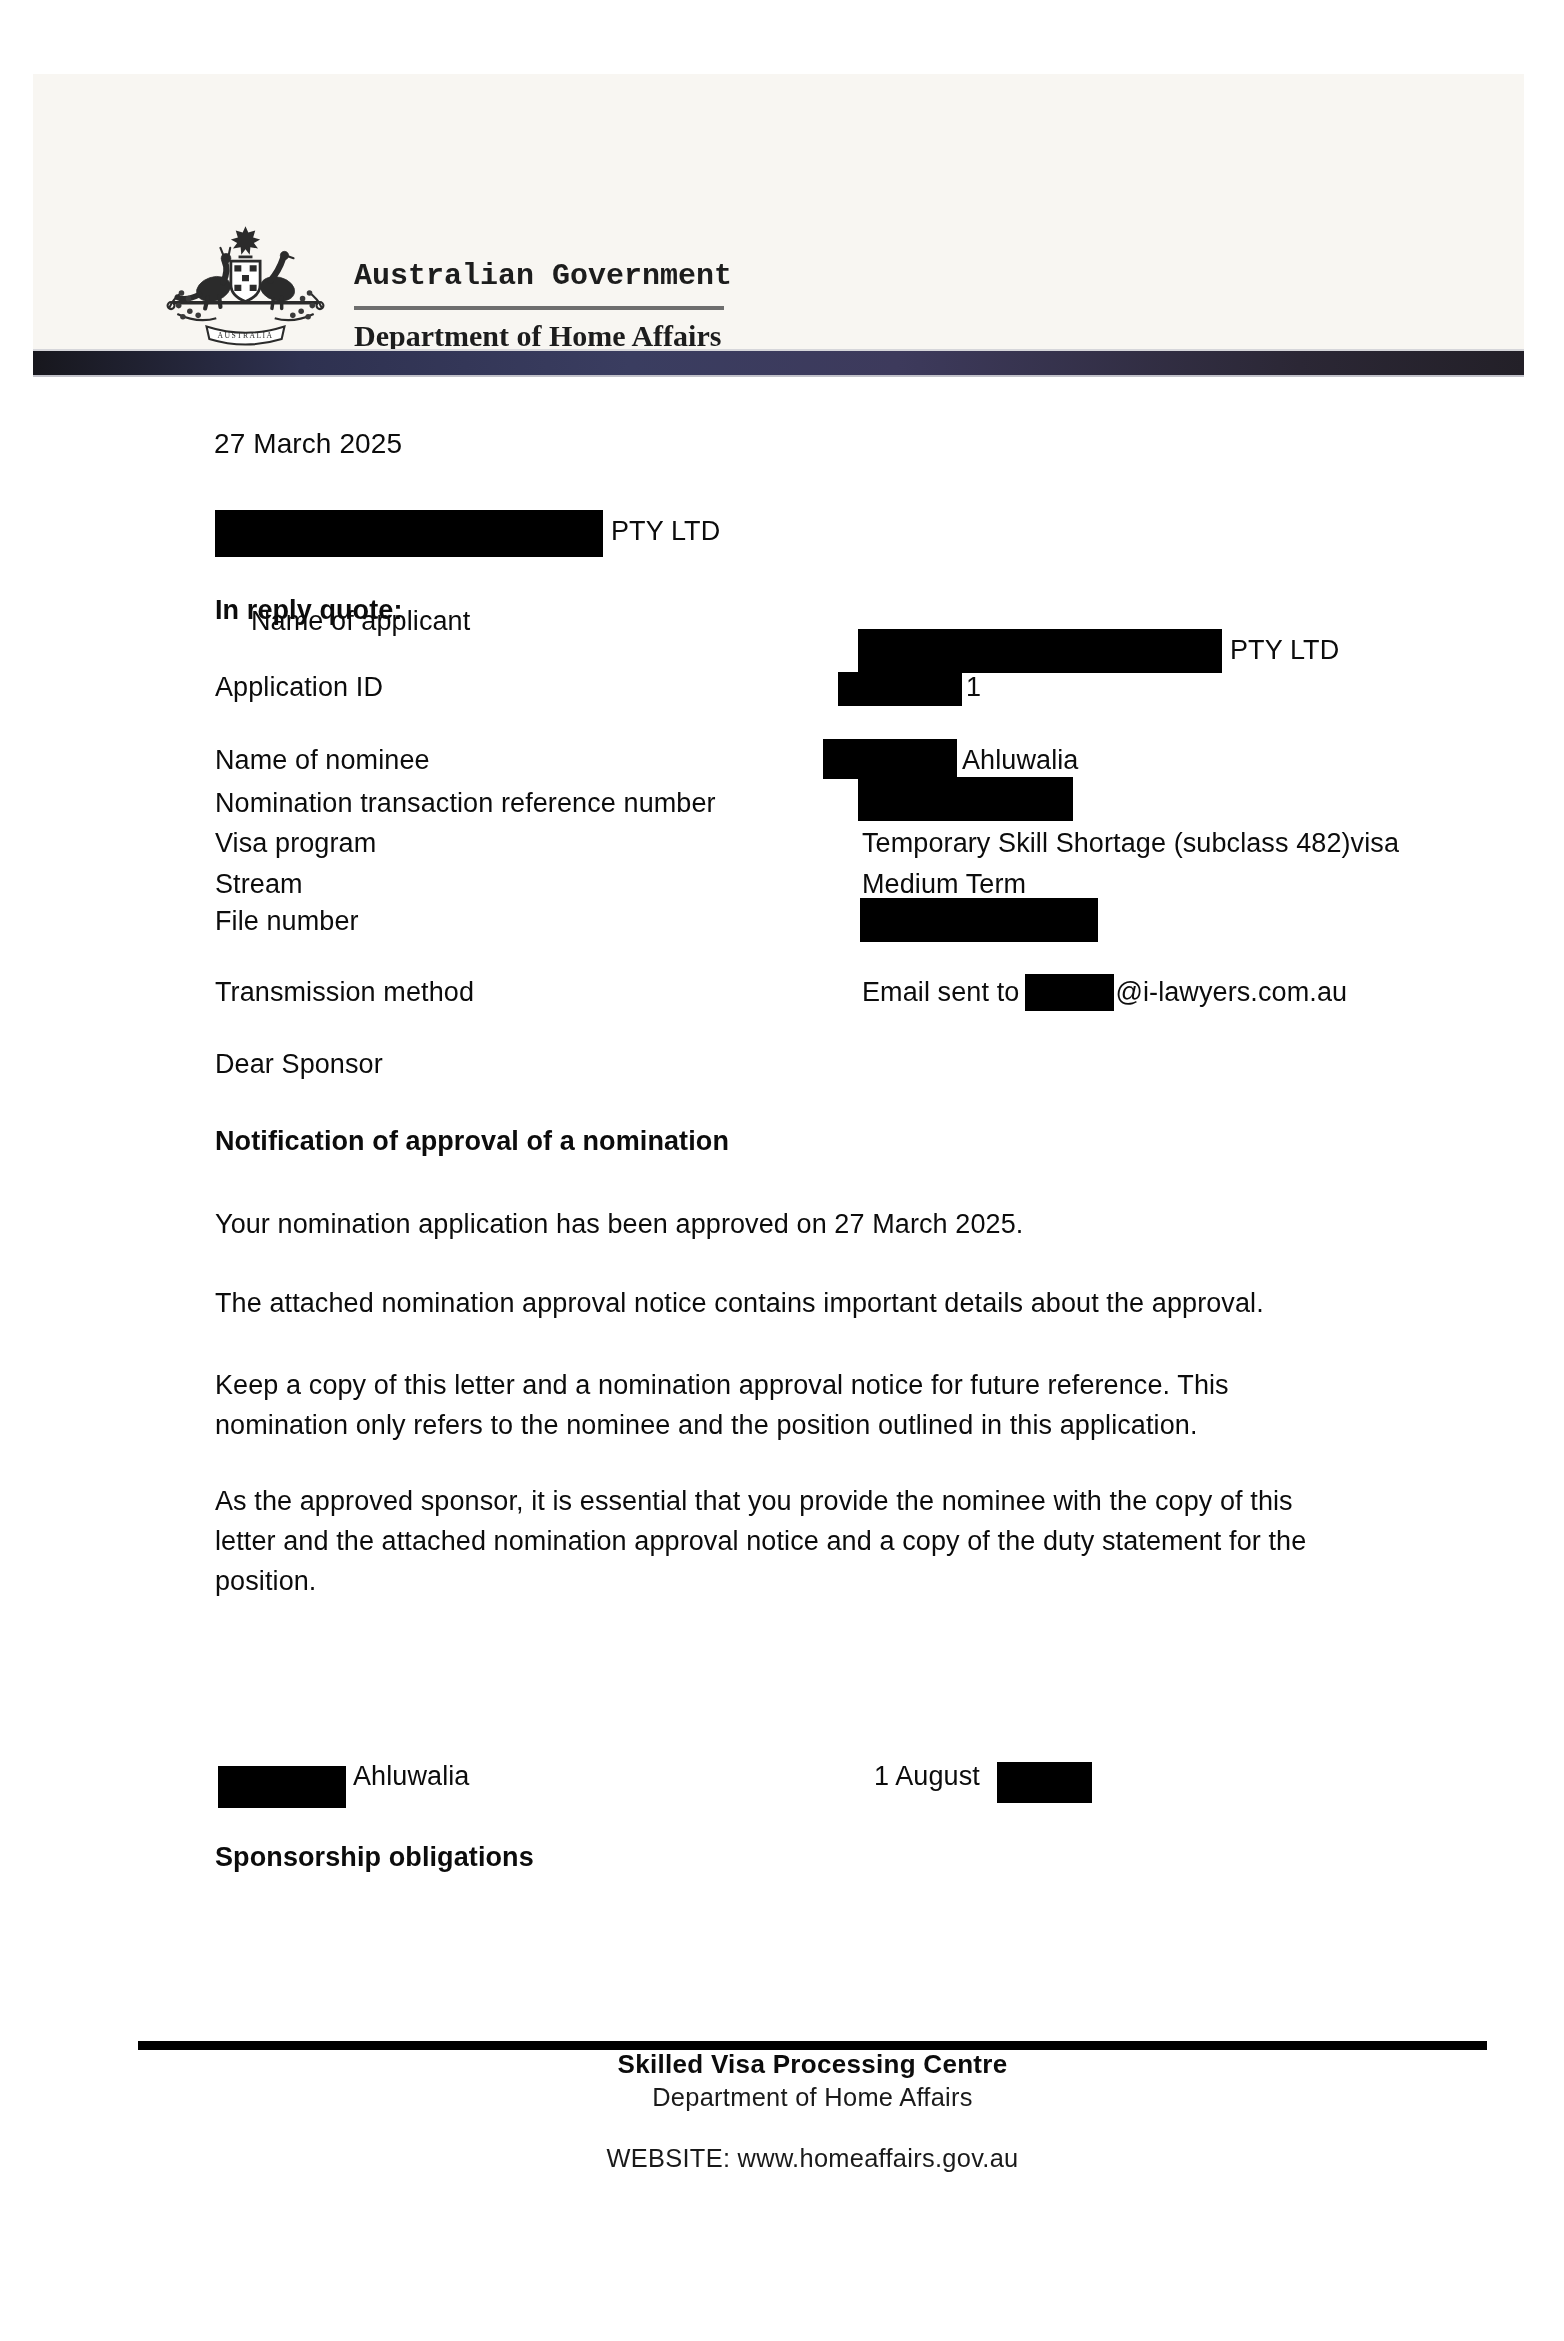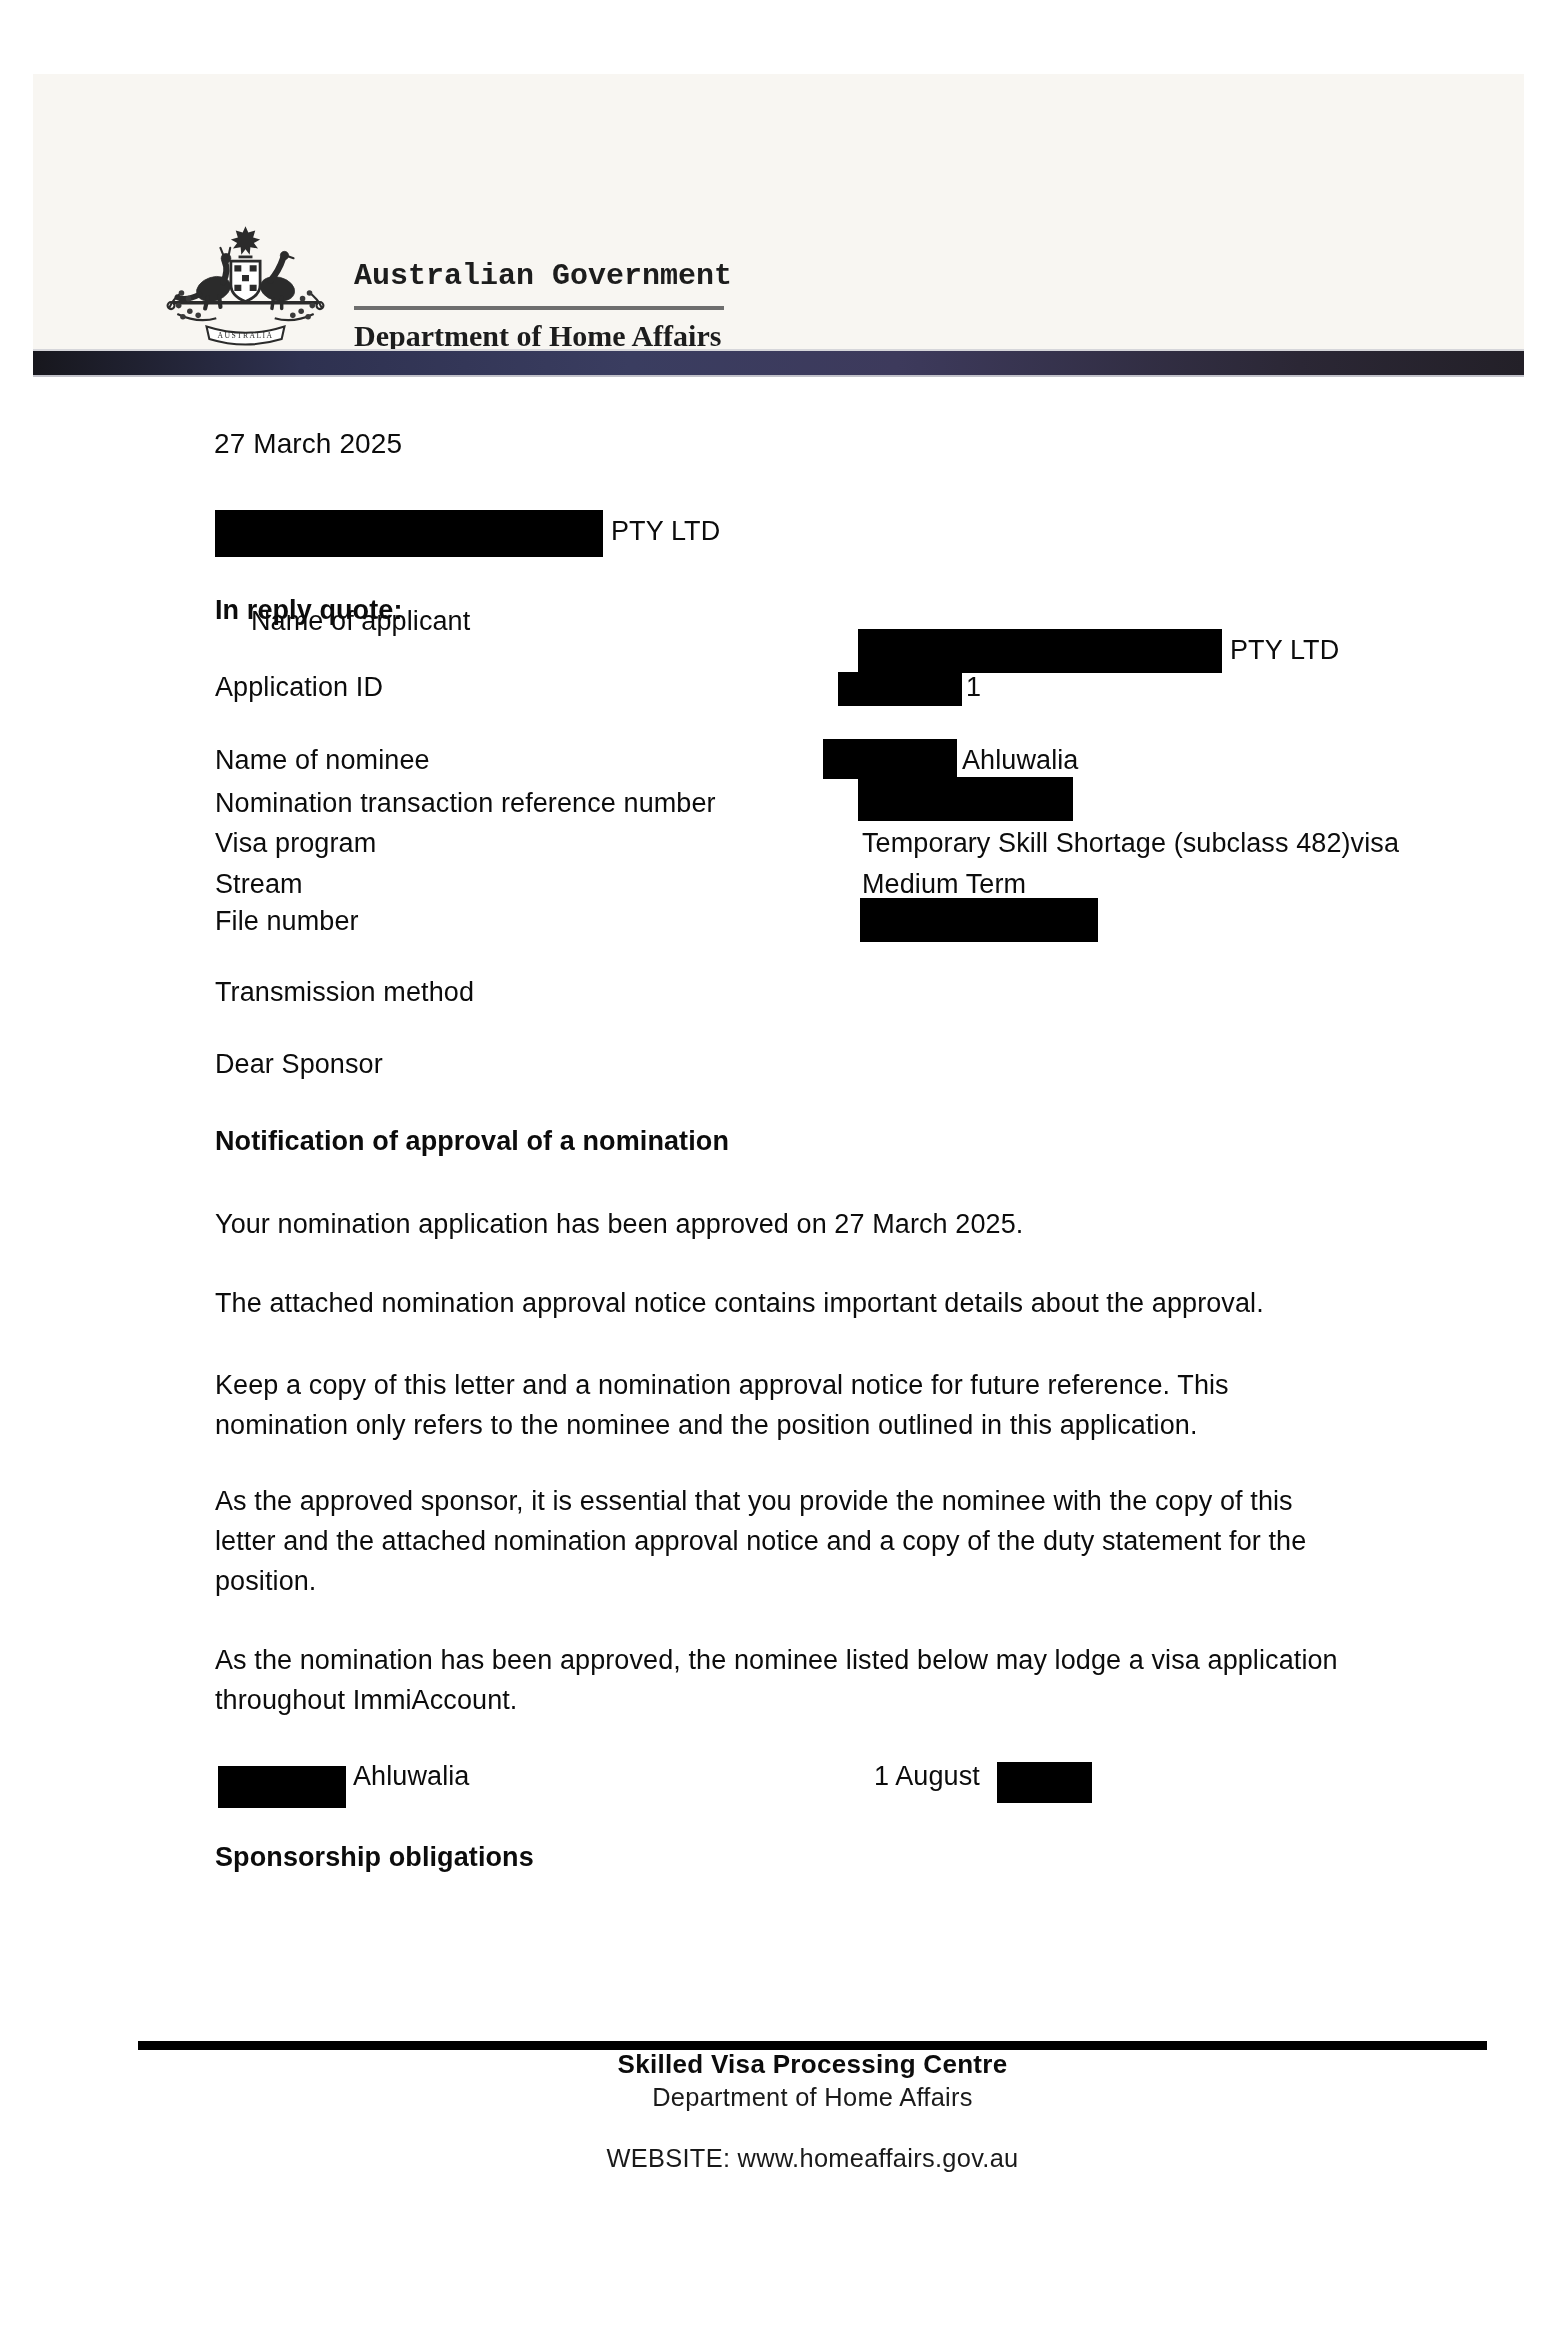--- a/index.html
+++ b/index.html
@@ -156,33 +156,36 @@
   <div class="t lab5">Visa program</div>
   <div class="t val5">Temporary Skill Shortage (subclass 482)visa</div>
 
   <div class="t lab6">Stream</div>
   <div class="t val6">Medium Term</div>
 
   <div class="t lab7">File number</div>
   <div class="redact box7"></div>
 
   <div class="t lab8">Transmission method</div>
+  <div class="trans-val">
+    <span>Email sent to</span>
+    <span class="trans-redact"></span>
+    <span>@i-lawyers.com.au</span>
+  </div>
 
   <div class="t salutation">Dear Sponsor</div>
   <div class="t bold subject">Notification of approval of a nomination</div>
 
   <div class="para p1">Your nomination application has been approved on 27 March 2025.</div>
   <div class="para p2">The attached nomination approval notice contains important details about the approval.</div>
   <div class="para p4">As the approved sponsor, it is essential that you provide the nominee with the copy of this
 letter and the attached nomination approval notice and a copy of the duty statement for the
 position.</div>
   <div class="para p3">Keep a copy of this letter and a nomination approval notice for future reference. This
 nomination only refers to the nominee and the position outlined in this application.</div>
-  <div class="para p5">As the nomination has been approved, the nominee listed below may lodge a visa application
-throughout ImmiAccount.</div>
 
   <div class="redact nom-box"></div>
   <div class="t nom-name">Ahluwalia</div>
   <div class="t nom-date">1 August</div>
   <div class="redact nom-date-box"></div>
 
   <div class="t bold sp-head">Sponsorship obligations</div>
 
   <div class="foot-line"></div>
   <div class="foot foot-title">Skilled Visa Processing Centre</div>

